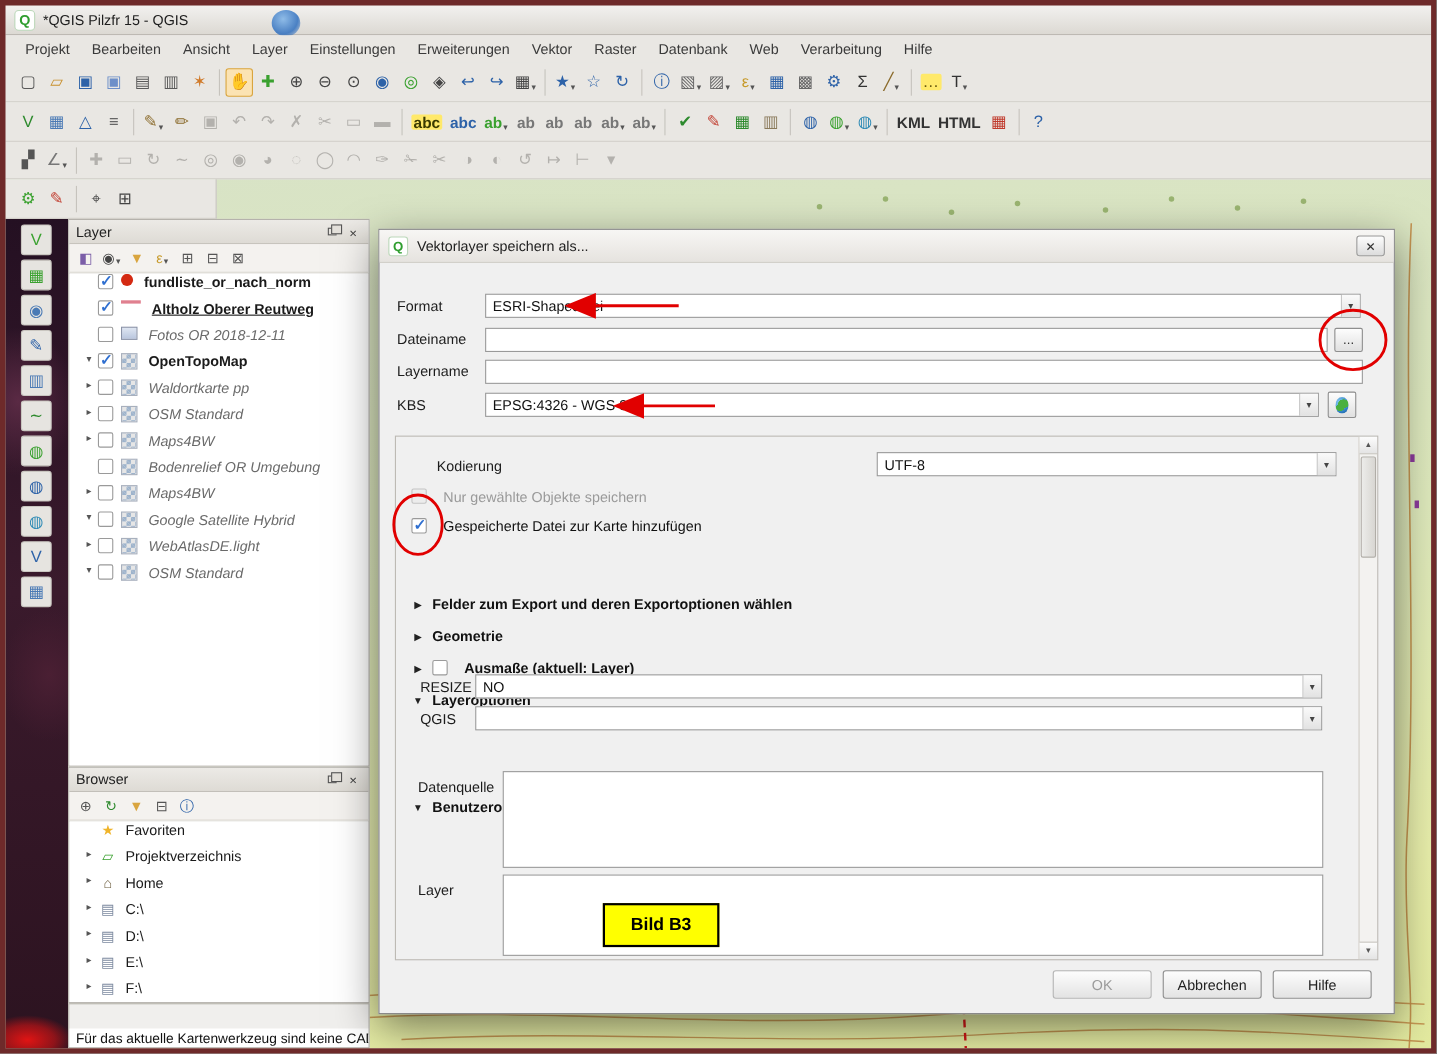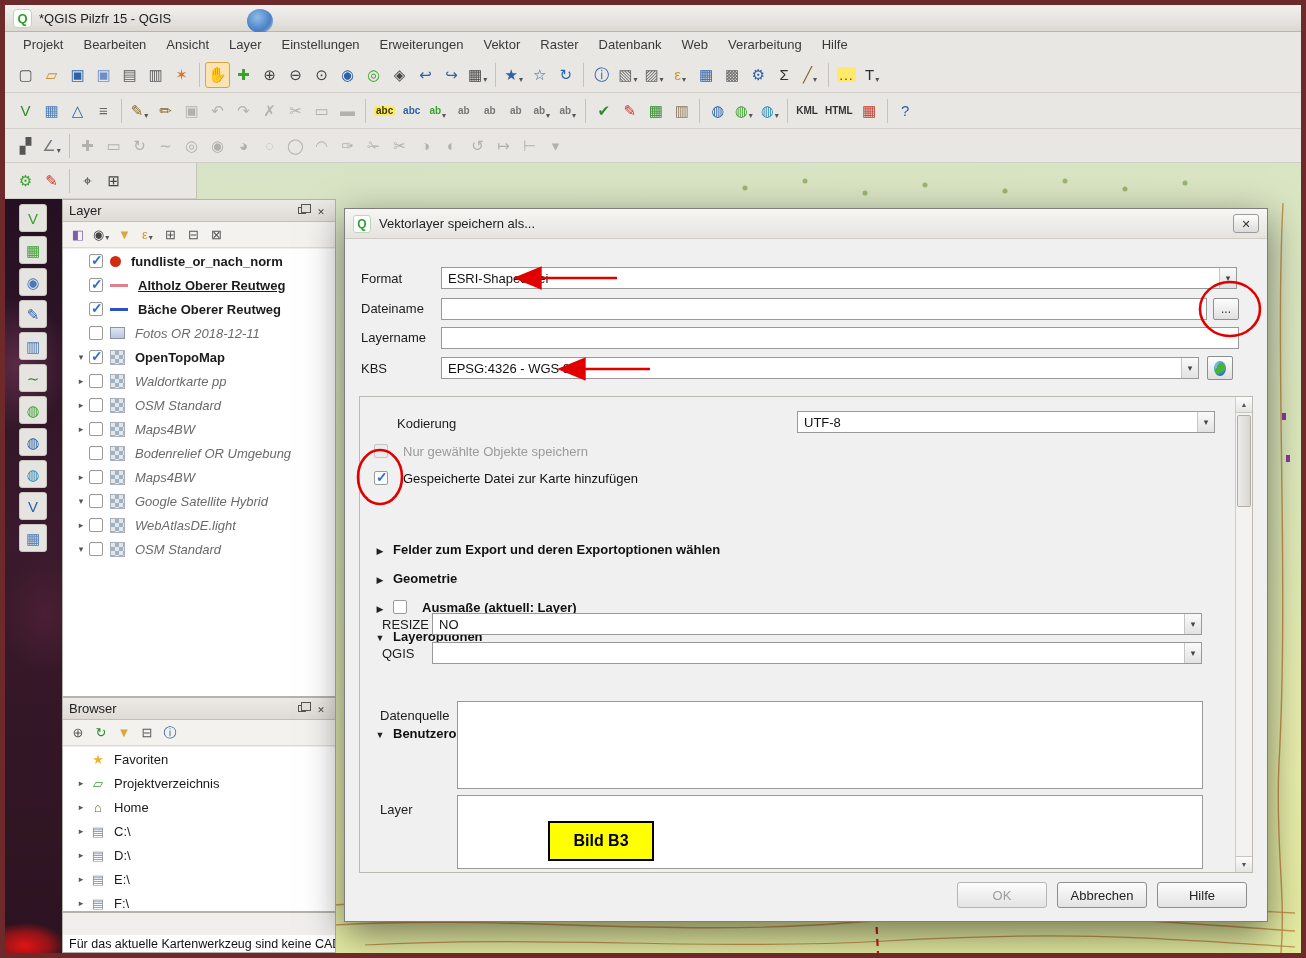--- a/index.html
+++ b/index.html
@@ -23,21 +23,21 @@
   
   .tbrow{position:absolute;left:5px;right:5px;background:#e9e7e3;border-bottom:1px solid #d2cfc9;
     display:flex;align-items:center;padding-left:8px;gap:1px;z-index:9;}
   #tb-row1{top:57px;height:36px;}
   #tb-row2{top:93px;height:36px;}
   #tb-row3{top:129px;height:34px;}
   #tb-row4{top:163px;height:36px;right:auto;width:192px;border-right:1px solid #c6c3bd;}
   .tb-btn{display:inline-flex;align-items:center;justify-content:center;min-width:25px;height:26px;
     border-radius:3px;padding:0 2px;position:relative;border:1px solid transparent;}
   .tb-btn .g{font-size:15px;line-height:1;}
-  .tb-btn.txt .g{font-size:10px;font-weight:bold;letter-spacing:0;}
+  .tb-btn.txt .g{font-size:14px;font-weight:bold;letter-spacing:0;}
   .tb-btn .dd{font-size:8px;color:#555;margin-left:1px;align-self:flex-end;padding-bottom:3px;}
   .tb-btn.active{background:#fbe3b3;border:1px solid #d9a53f;}
   .tb-btn.disabled .g{color:#b3b1ad !important;}
   .tb-sep{width:1px;height:24px;background:#c6c3bd;margin:0 4px;flex:none;}
 
   
   #map{position:absolute;left:5px;top:163px;right:5px;bottom:5px;z-index:1;
     background:linear-gradient(175deg,#d8e3c6 0%,#dde8bb 45%,#e7eda9 80%,#e3ea9f 100%);}
   #map svg{position:absolute;inset:0;}
   #darkcol{position:absolute;left:5px;top:199px;width:57px;bottom:5px;z-index:2;background:
@@ -57,21 +57,21 @@
     padding:0 6px;border-bottom:1px solid #c2bfb9;font-size:13px;color:#222;}
   .phead .sp{flex:1;}
   .pbtn{width:16px;height:14px;display:flex;align-items:center;justify-content:center;margin-left:3px;}
   .float-icon{position:relative;width:8px;height:7px;border:1px solid #555;}
   .float-icon::after{content:'';position:absolute;left:2px;top:-4px;width:8px;height:7px;border:1px solid #555;background:#e4e1db;}
   .close-icon-sm::before{content:'✕';font-size:9px;color:#444;}
   .ptools{height:26px;display:flex;align-items:center;padding:0 4px;border-bottom:1px solid #dddad4;background:#f4f2ef;gap:1px;}
   .ptools .tb-btn{min-width:22px;height:22px;}
   .ptools .g{font-size:13px;}
   .plist{position:absolute;left:0;right:0;top:49px;bottom:0;background:#fff;overflow:hidden;}
-  .lrow{height:24px;display:flex;align-items:center;font-size:13px;color:#1a1a1a;padding-left:10px;white-space:nowrap;}
+  .lrow{height:24px;display:flex;font-size:13px;color:#1a1a1a;padding-left:10px;white-space:nowrap;}
   .arr{width:16px;flex:none;font-size:9px;color:#555;text-align:center;}
   .arr.exp::before{content:'▾';}
   .arr.col::before{content:'▸';}
   .cb{width:14px;height:14px;flex:none;border:1px solid #9a9a9a;background:#fff;border-radius:2px;position:relative;margin-right:7px;}
   .cb.checked::after{content:'✓';position:absolute;left:1px;top:-3px;font-size:14px;font-weight:bold;color:#2f6fd0;}
   .cb.dis{background:#ececec;border-color:#c4c4c4;}
   .sym{flex:none;margin-right:8px;}
   .sym-point-red{width:11px;height:11px;border-radius:50%;background:#d42a12;}
   .sym-line-pink{width:18px;height:3px;background:#e0808f;}
   .sym-square-green{width:12px;height:12px;border:2px solid #2ca02c;background:#fff;}
@@ -570,26 +570,20 @@
           <span class="lname bold">fundliste_or_nach_norm</span>
         </div>
         <div class="lrow">
           <span class="arr"></span>
           <span class="cb checked"></span>
           <span class="sym sym-line-pink"></span>
           <span class="lname bold sel">Altholz Oberer Reutweg</span>
         </div>
         <div class="lrow">
           <span class="arr"></span>
-          <span class="cb checked"></span>
-          <span class="sym sym-line-blue"></span>
-          <span class="lname bold">Bäche Oberer Reutweg</span>
-        </div>
-        <div class="lrow">
-          <span class="arr"></span>
           <span class="cb"></span>
           <span class="sym sym-photo"></span>
           <span class="lname italic">Fotos OR 2018-12-11</span>
         </div>
         <div class="lrow">
           <span class="arr exp"></span>
           <span class="cb checked"></span>
           <span class="sym sym-raster"></span>
           <span class="lname bold">OpenTopoMap</span>
         </div>

